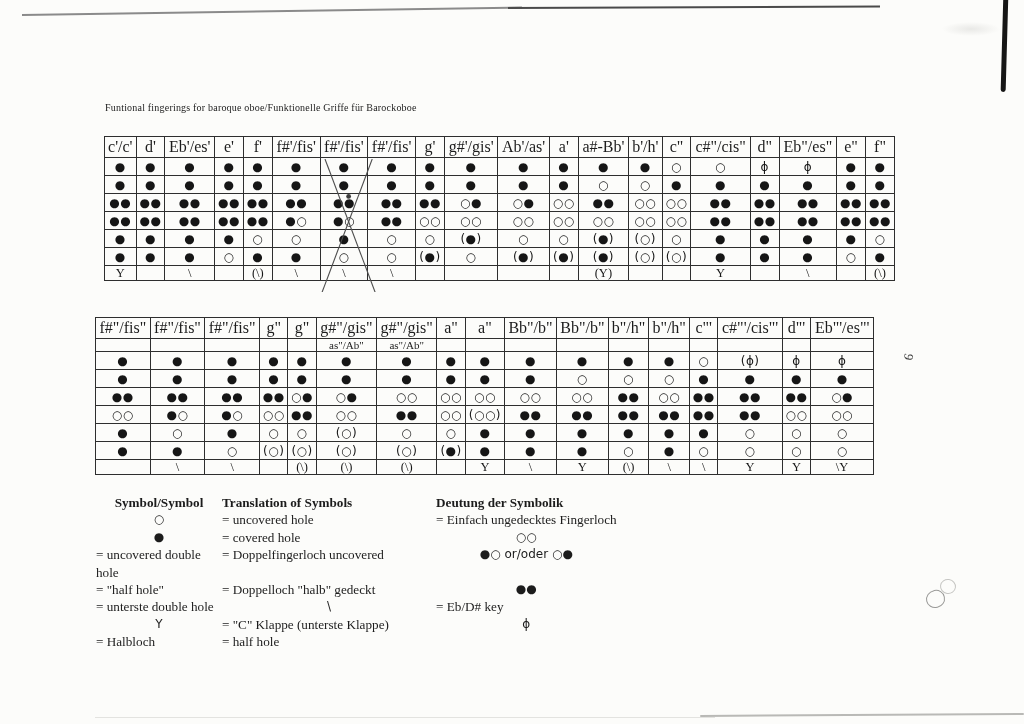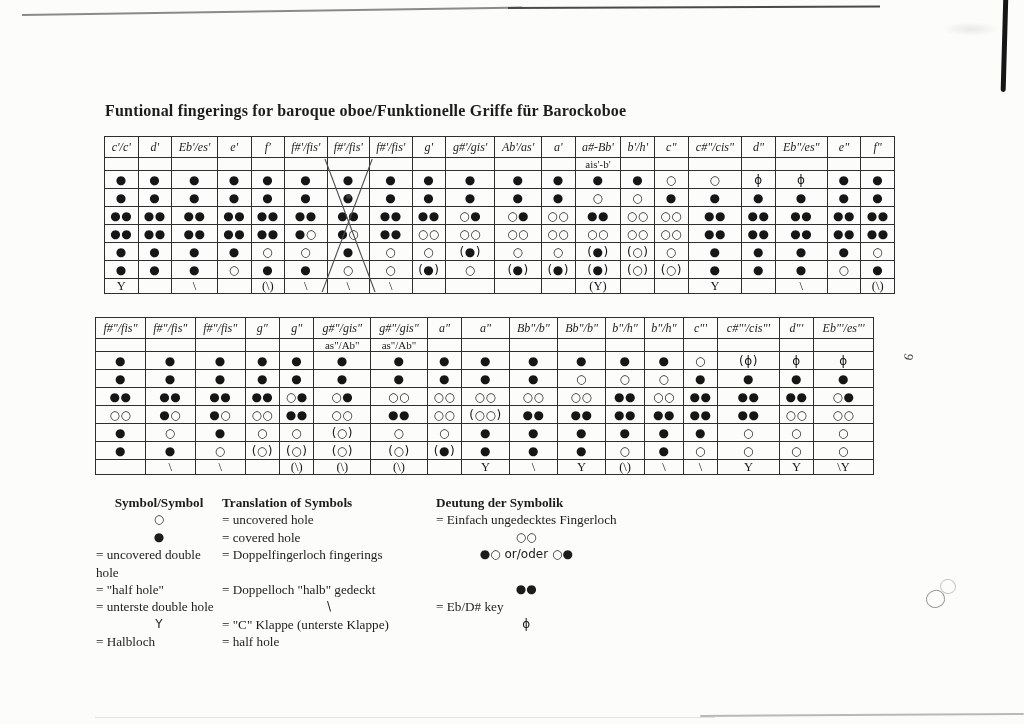--- a/index.html
+++ b/index.html
@@ -3,31 +3,31 @@
 <meta charset="utf-8">
 <style>
   html,body { margin:0; padding:0; background:#e9e9e6; }
   .page {
     position:relative; width:1024px; height:724px;
     background:#fcfcfa; overflow:hidden;
     font-family:"Liberation Serif", serif; color:#1c1c1c;
   }
   .title {
     position:absolute; left:105px; top:102px;
-    font-size:16px; font-weight:bold; letter-spacing:.2px;
+    font-size:10px; font-weight:normal; letter-spacing:.2px;
   }
   .ftable { position:absolute; border-collapse:collapse; table-layout:auto; }
   .ftable th, .ftable td {
     border:1px solid #2e2e2e; text-align:center; vertical-align:middle;
     padding:0 2px; white-space:nowrap; line-height:1;
   }
   #table1 { left:104px; top:136px; width:791px; }
   #table2 { left:95px;  top:317px; width:779px; }
   .ftable { border:1.5px solid #222; }
-  .note-h { height:20px; font-weight:normal; font-size:12px; font-family:"Liberation Serif", serif;font-style:italic; }
+  .note-h { height:20px; font-weight:normal; font-size:16px; font-family:"Liberation Serif", serif; }
   .sub-h  { height:12px; font-weight:normal; font-size:11px; font-family:"Liberation Serif", serif; }
   .ftable td { height:17px; font-size:12px; font-family:"DejaVu Sans", sans-serif; letter-spacing:.5px; color:#161616; }
   .ftable tr.key-row td { height:14px; font-size:12.5px; font-family:"Liberation Serif", serif; letter-spacing:0; }
   
   .legend {
     position:absolute; left:96px; top:494px;
     display:grid; grid-template-columns:126px 214px auto;
     font-size:13.2px; line-height:17.4px;
   }
   .lg-h { font-weight:bold; }
@@ -85,42 +85,20 @@
           <th class="note-h">a'</th>
           <th class="note-h">a#-Bb'</th>
           <th class="note-h">b'/h'</th>
           <th class="note-h">c"</th>
           <th class="note-h">c#"/cis"</th>
           <th class="note-h">d"</th>
           <th class="note-h">Eb"/es"</th>
           <th class="note-h">e"</th>
           <th class="note-h">f"</th>
         </tr>
-        <tr>
-          <th class="sub-h"></th>
-          <th class="sub-h"></th>
-          <th class="sub-h"></th>
-          <th class="sub-h"></th>
-          <th class="sub-h"></th>
-          <th class="sub-h"></th>
-          <th class="sub-h"></th>
-          <th class="sub-h"></th>
-          <th class="sub-h"></th>
-          <th class="sub-h"></th>
-          <th class="sub-h"></th>
-          <th class="sub-h"></th>
-          <th class="sub-h">ais'-b'</th>
-          <th class="sub-h"></th>
-          <th class="sub-h"></th>
-          <th class="sub-h"></th>
-          <th class="sub-h"></th>
-          <th class="sub-h"></th>
-          <th class="sub-h"></th>
-          <th class="sub-h"></th>
-        </tr>
       </thead>
       <tbody>
         <tr>
           <td>●</td>
           <td>●</td>
           <td>●</td>
           <td>●</td>
           <td>●</td>
           <td>●</td>
           <td>●</td>
@@ -460,21 +438,21 @@
       <div class="lg-h lg-sym">Symbol/Symbol</div>
       <div class="lg-h">Translation of Symbols</div>
       <div class="lg-h">Deutung der Symbolik</div>
       <div class="lg-sym lg-glyph">○</div>
       <div>= uncovered hole</div>
       <div>= Einfach ungedecktes Fingerloch</div>
       <div class="lg-sym lg-glyph">●</div>
       <div>= covered hole</div>
       <div class="lg-sym lg-glyph">○○</div>
       <div>= uncovered double hole</div>
-      <div>= Doppelfingerloch fingerings</div>
+      <div>= Doppelfingerloch uncovered</div>
       <div class="lg-sym lg-glyph">●○ or/oder ○●</div>
       <div>= "half hole"</div>
       <div>= Doppelloch "halb" gedeckt</div>
       <div class="lg-sym lg-glyph">●●</div>
       <div>= unterste double hole</div>
       <div class="lg-sym lg-glyph">\</div>
       <div>= Eb/D# key</div>
       <div class="lg-sym lg-glyph">Y</div>
       <div>=  "C" Klappe (unterste Klappe)</div>
       <div class="lg-sym lg-glyph">ϕ</div>

